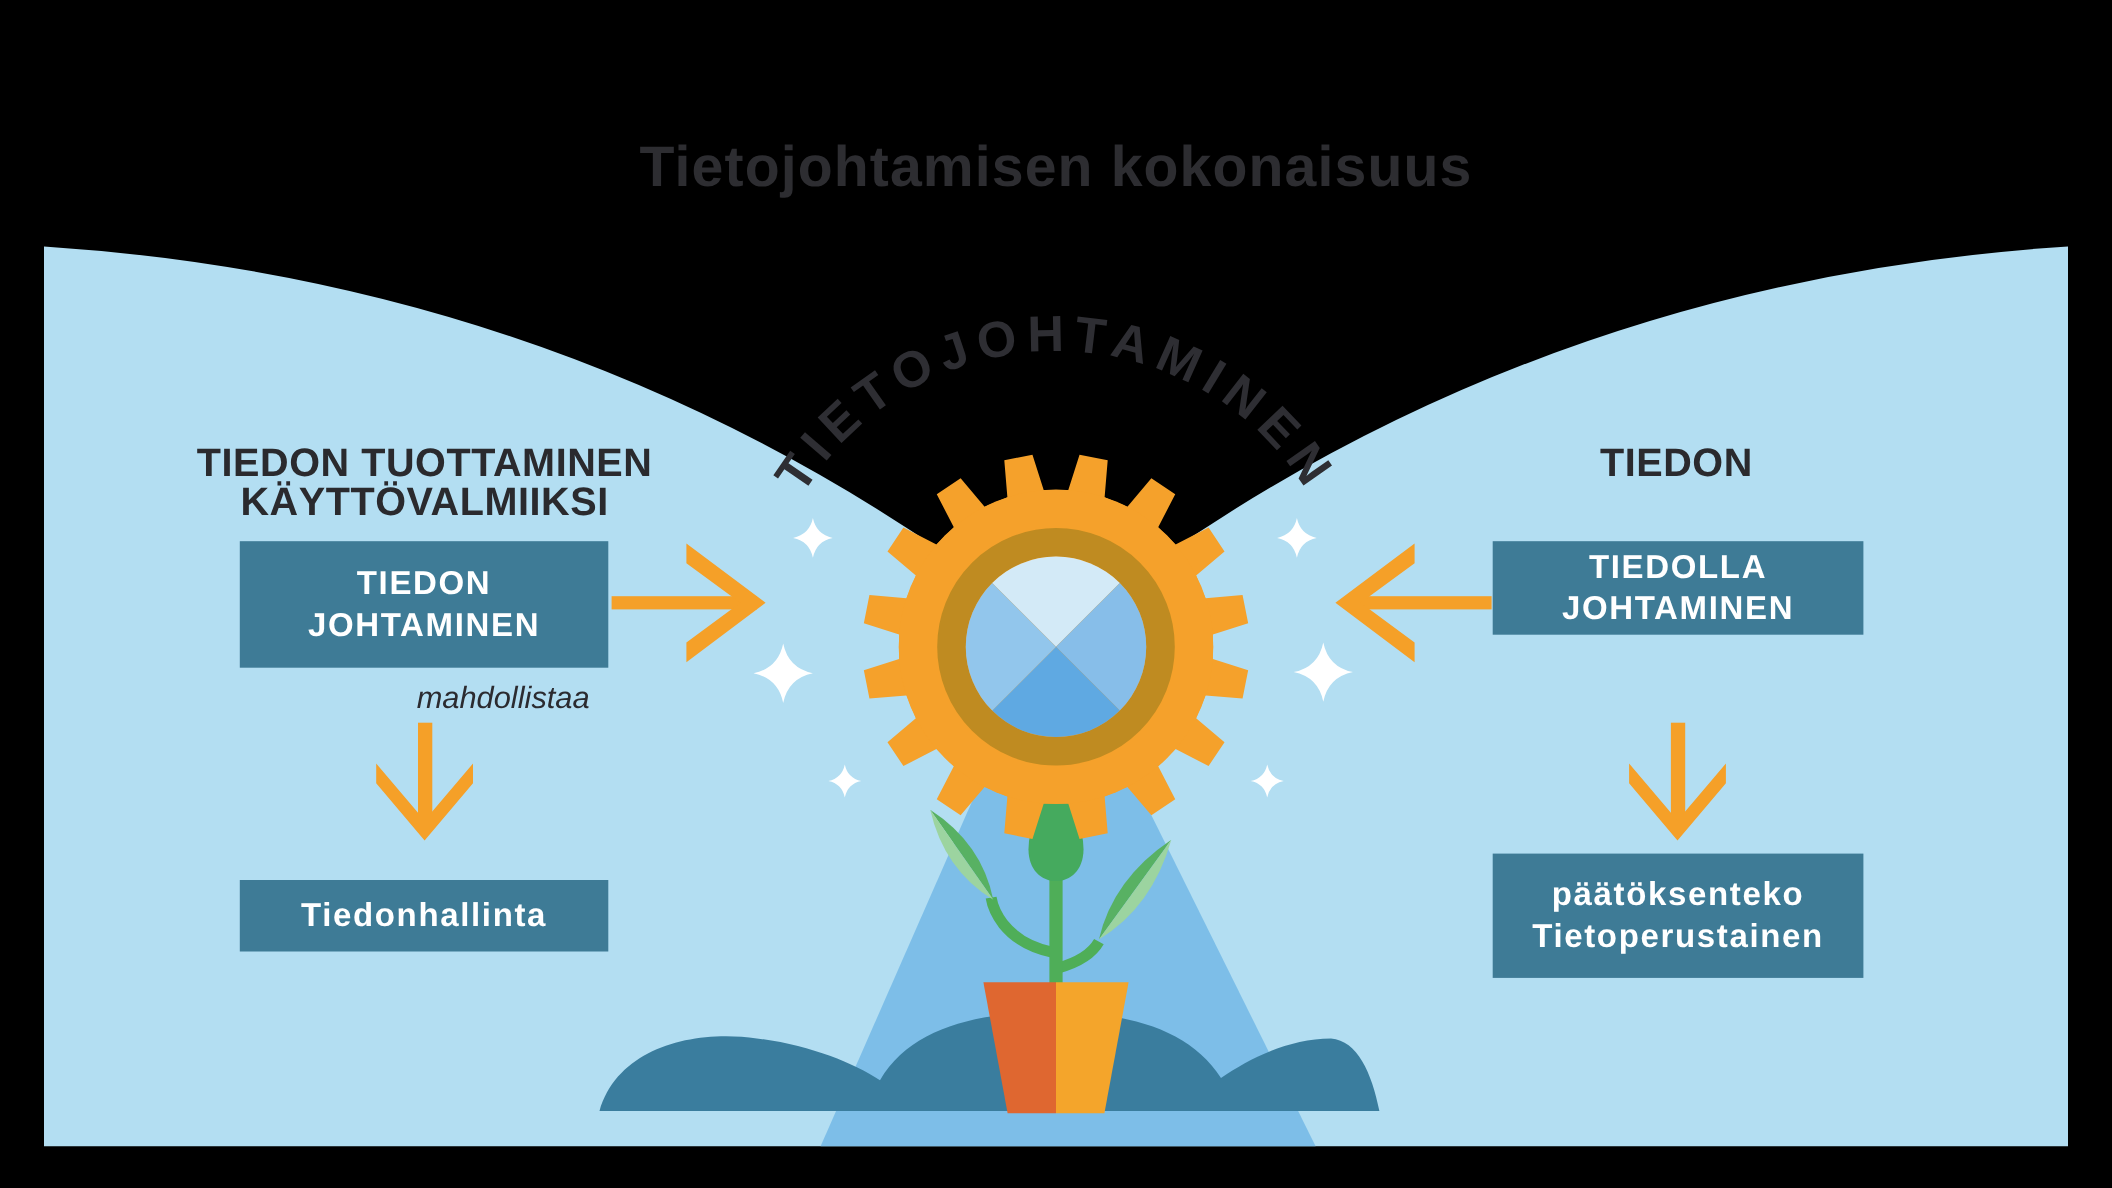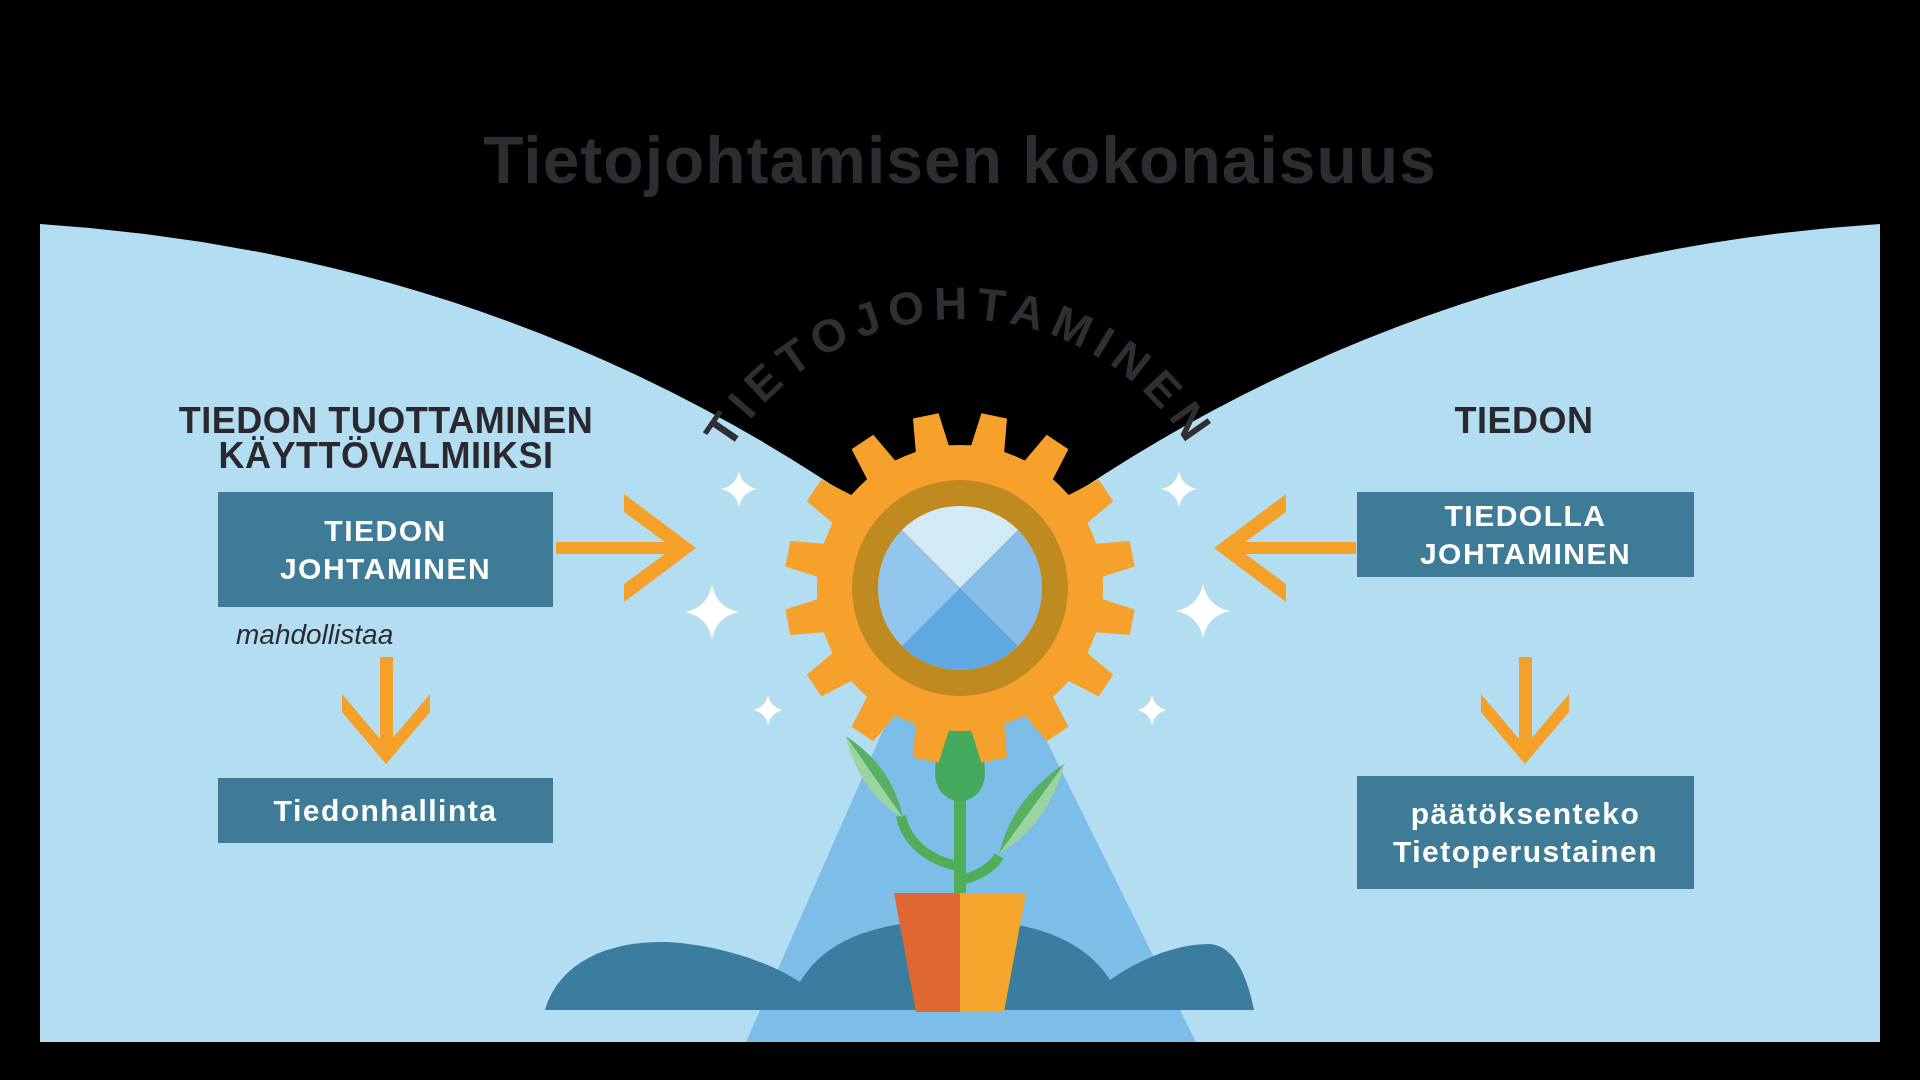--- a/index.html
+++ b/index.html
@@ -4,40 +4,40 @@
 <style>
   html,body{margin:0;padding:0;background:#000;}
   #stage{
     position:relative;width:1920px;height:1080px;background:#000;overflow:hidden;
     font-family:"Liberation Sans", sans-serif;
   }
   #art{position:absolute;left:0;top:0;width:1920px;height:1080px;}
   .txt{position:absolute;z-index:5;}
   #title{
     left:0;right:0;top:122px;text-align:center;
-    font-size:66px;font-weight:bold;letter-spacing:1px;color:#2d2d31;
+    font-size:52px;font-weight:bold;letter-spacing:1px;color:#2d2d31;
   }
   .heading{
     font-size:36px;font-weight:bold;line-height:35px;text-align:center;
     color:#2a2a2e;letter-spacing:.5px;
   }
   #left-heading{left:166px;top:403px;width:440px;}
   #right-heading{left:1304px;top:403px;width:440px;}
   .panel{
     position:absolute;z-index:5;background:#3e7b96;
     display:flex;flex-direction:column;align-items:center;justify-content:center;
     color:#ffffff;font-weight:bold;text-align:center;
   }
   .panel .ln{font-size:30px;line-height:38px;letter-spacing:1.5px;}
   #left-top-box{left:218px;top:492px;width:335px;height:115px;}
   #right-top-box{left:1357px;top:492px;width:337px;height:85px;}
-  #left-bottom-box{left:218px;top:778px;width:335px;height:65px;}
+  #left-bottom-box{left:218px;top:800px;width:335px;height:65px;}
   #right-bottom-box{left:1357px;top:776px;width:337px;height:113px;}
   .connector-label{
-    font-size:28px;font-style:italic;color:#2b2b30;text-align:left;width:300px;
+    font-size:28px;font-style:italic;color:#2b2b30;text-align:right;width:300px;
   }
   #left-connector-label{left:236px;top:619px;}
   #right-connector-label{left:1374px;top:619px;}
 </style>
 </head>
 <body>
 
 <div id="stage">
 
   <svg id="art" viewBox="0 0 1920 1080">

